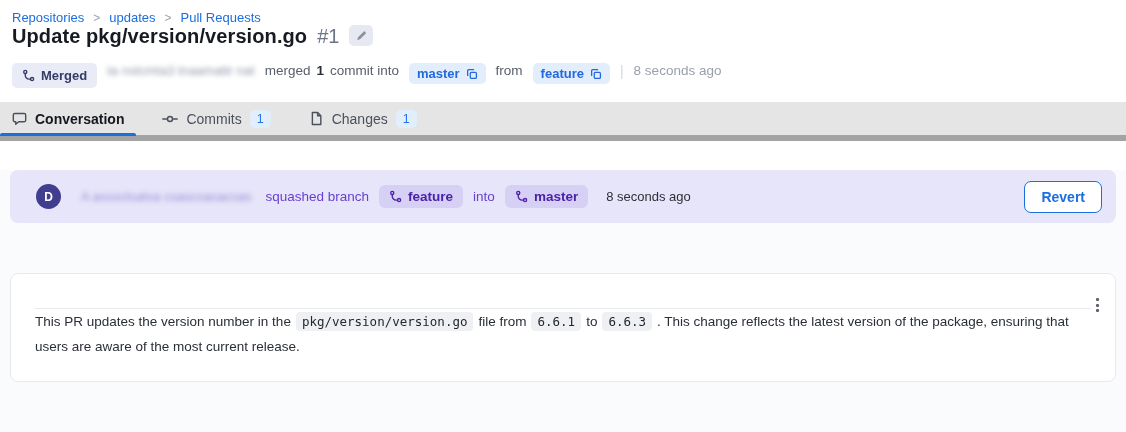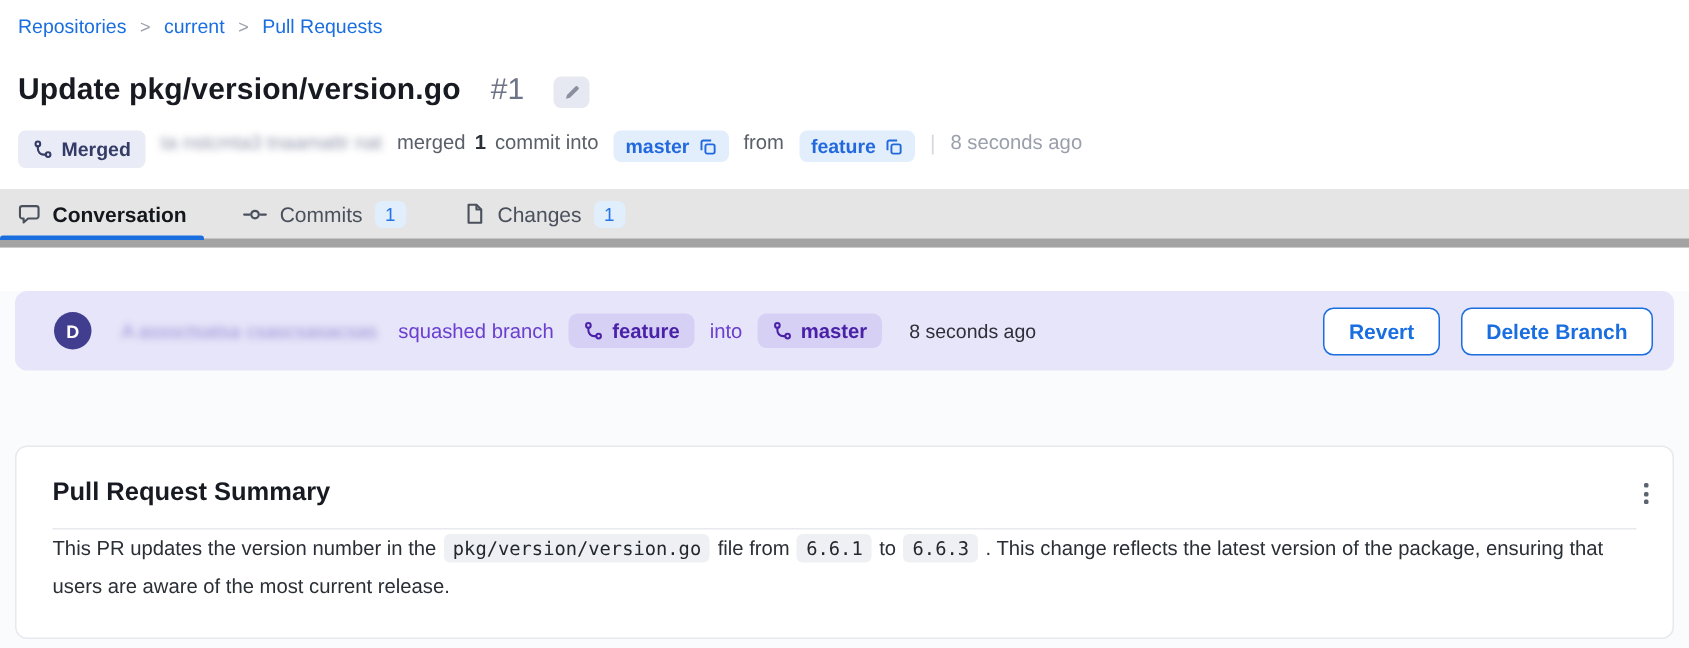--- a/index.html
+++ b/index.html
@@ -12,21 +12,21 @@
   }
   svg { display:block; }
 
   
   .top { padding:10px 12px 0 12px; background:#ffffff; }
 
   .breadcrumb { display:flex; align-items:center; gap:9px; font-size:13px; }
   .breadcrumb a { color:#1a6ee0; text-decoration:none; cursor:pointer; }
   .crumb-sep { color:#9aa0ab; font-size:12px; }
 
-  .title-row { display:flex; align-items:flex-end; gap:20px; margin-top:24px; }
+  .title-row { display:flex; align-items:flex-start; gap:10px; margin-top:0; }
   .pr-title { font-size:20px; font-weight:700; color:#171b21; letter-spacing:.1px; }
   .pr-number { font-size:20px; color:#6e7487; font-weight:400; }
   .edit-btn {
     width:24px; height:21px; border-radius:5px; background:#e7e9f2;
     display:flex; align-items:center; justify-content:center;
     border:none; cursor:pointer; color:#8b90a0;
   }
 
   .status-row { display:flex; align-items:flex-start; gap:10px; margin-top:15px; font-size:13.5px; color:#5a6069; }
   .merged-badge {
@@ -118,21 +118,21 @@
     color:#23272e; white-space:nowrap;
   }
 </style>
 </head>
 <body>
 
 <div class="top">
   <nav class="breadcrumb">
     <a>Repositories</a>
     <span class="crumb-sep">&gt;</span>
-    <a>current</a>
+    <a>updates</a>
     <span class="crumb-sep">&gt;</span>
     <a>Pull Requests</a>
   </nav>
 
   <div class="title-row">
     <h1 class="pr-title">Update pkg/version/version.go</h1>
     <span class="pr-number">#1</span>
     <button class="edit-btn">
       <span>
         <svg width="13" height="13" viewBox="0 0 16 16" fill="currentColor">
@@ -240,28 +240,24 @@
             <circle cx="12.4" cy="12.4" r="1.9"></circle>
             <path d="M4 5.6 v2 a4.8 4.8 0 0 0 4.8 4.8 h1.6"></path>
           </svg>
         </span>
         <span>master</span>
       </span>
     </span>
     <span class="banner-time">8 seconds ago</span>
     <span class="banner-actions">
       <button class="outline-btn">Revert</button>
-      <button class="outline-btn">Delete Branch</button>
     </span>
   </div>
 
   <div class="summary-card">
-    <div class="card-head">
-      <h2 class="card-title">Pull Request Summary</h2>
-    </div>
     <button class="kebab-btn">
       <span style="display:flex;flex-direction:column;gap:2.5px;">
         <i></i>
           <i></i>
           <i></i>
       </span>
     </button>
     <hr class="card-divider">
     <p class="card-body"><span>This PR updates the version number in the</span><code class="inline-code">pkg/version/version.go</code><span>file from</span><code class="inline-code">6.6.1</code><span>to</span><code class="inline-code">6.6.3</code><span>. This change reflects the latest version of the package, ensuring that users are aware of the most current release.</span></p>
   </div>

